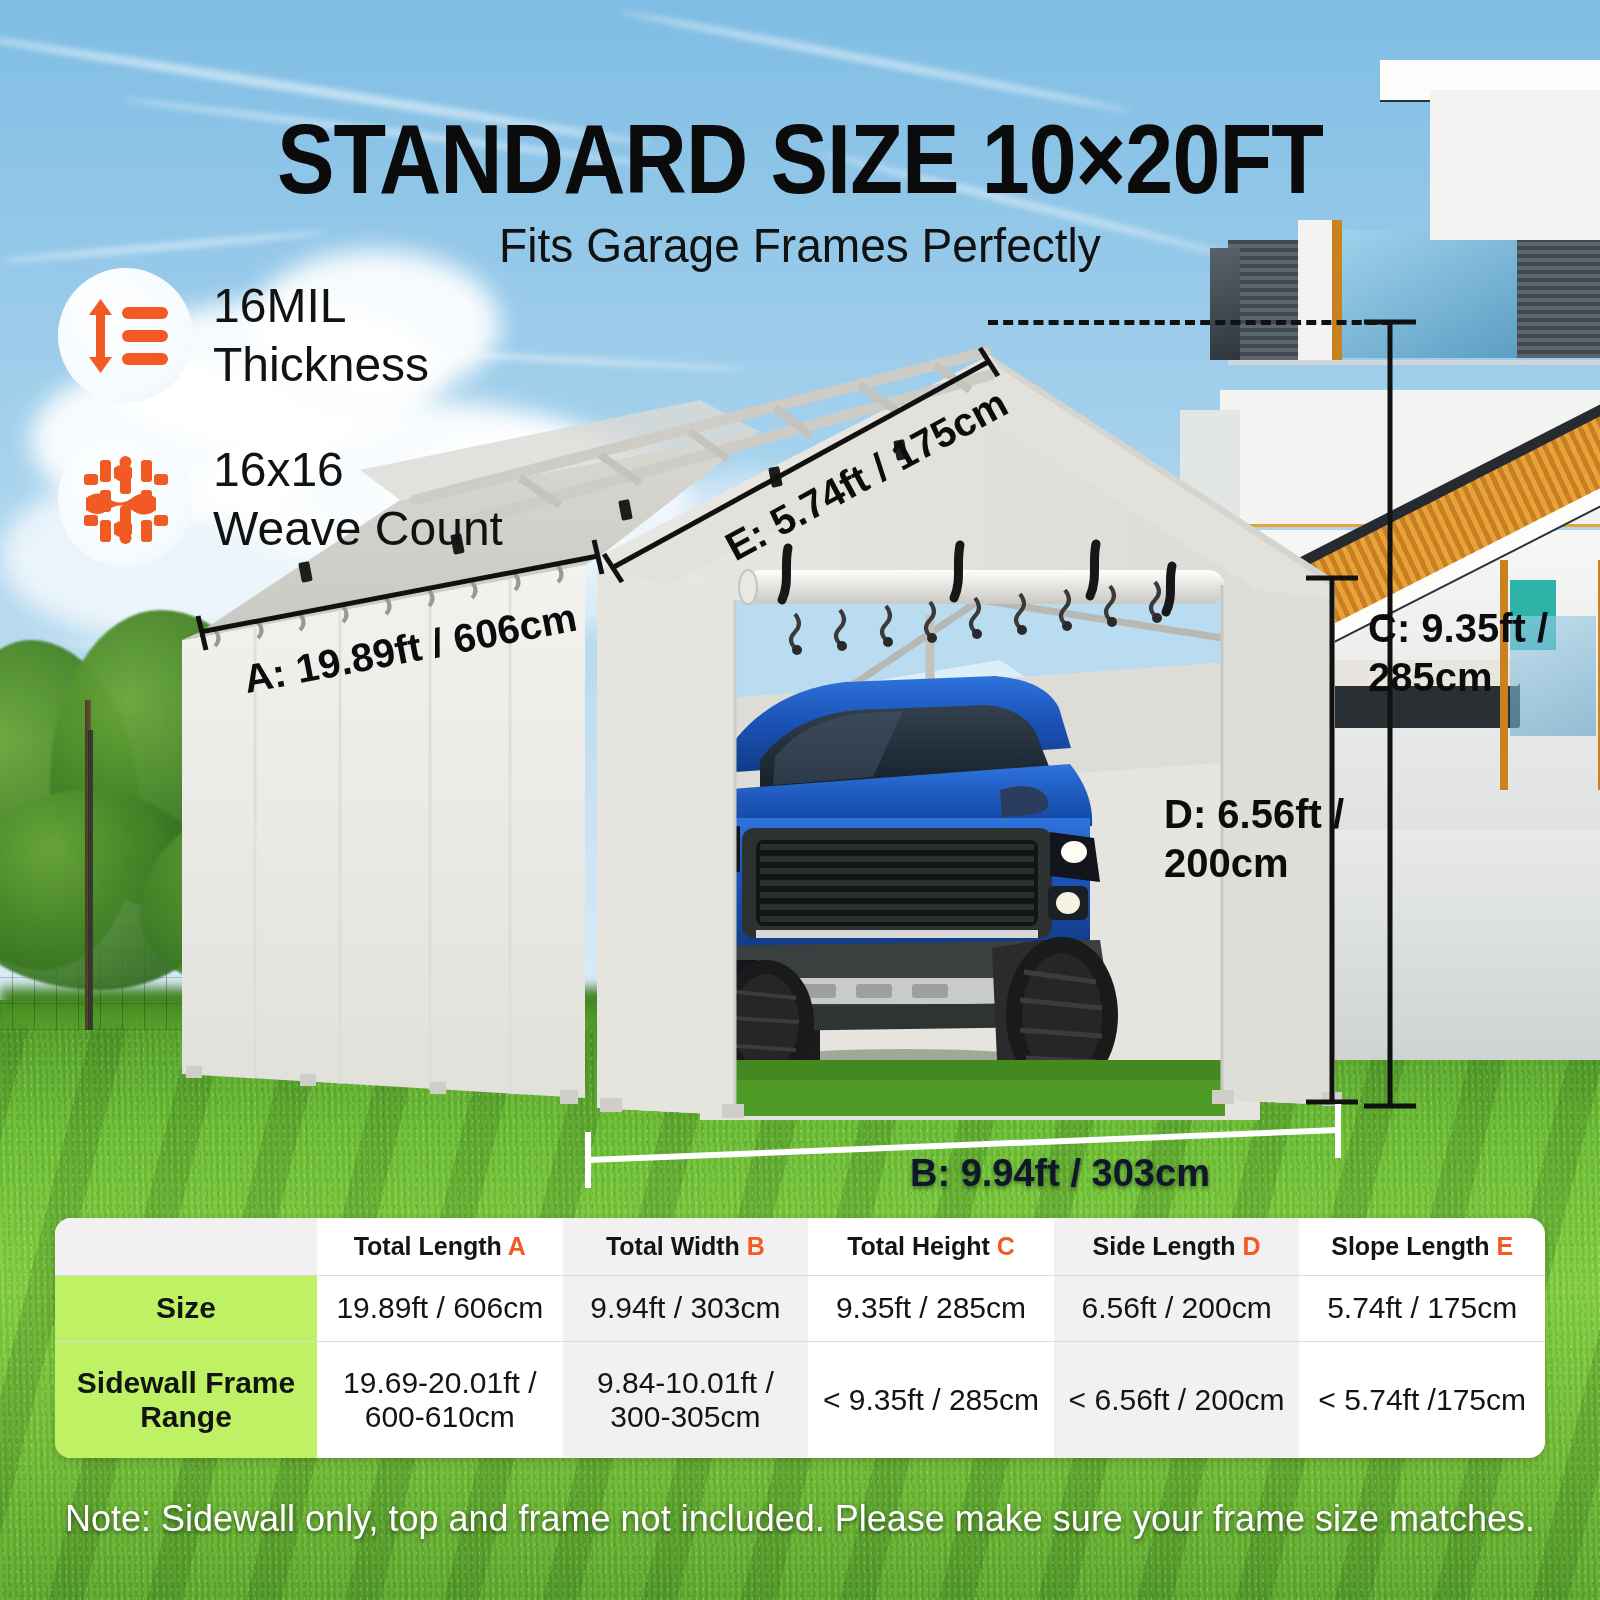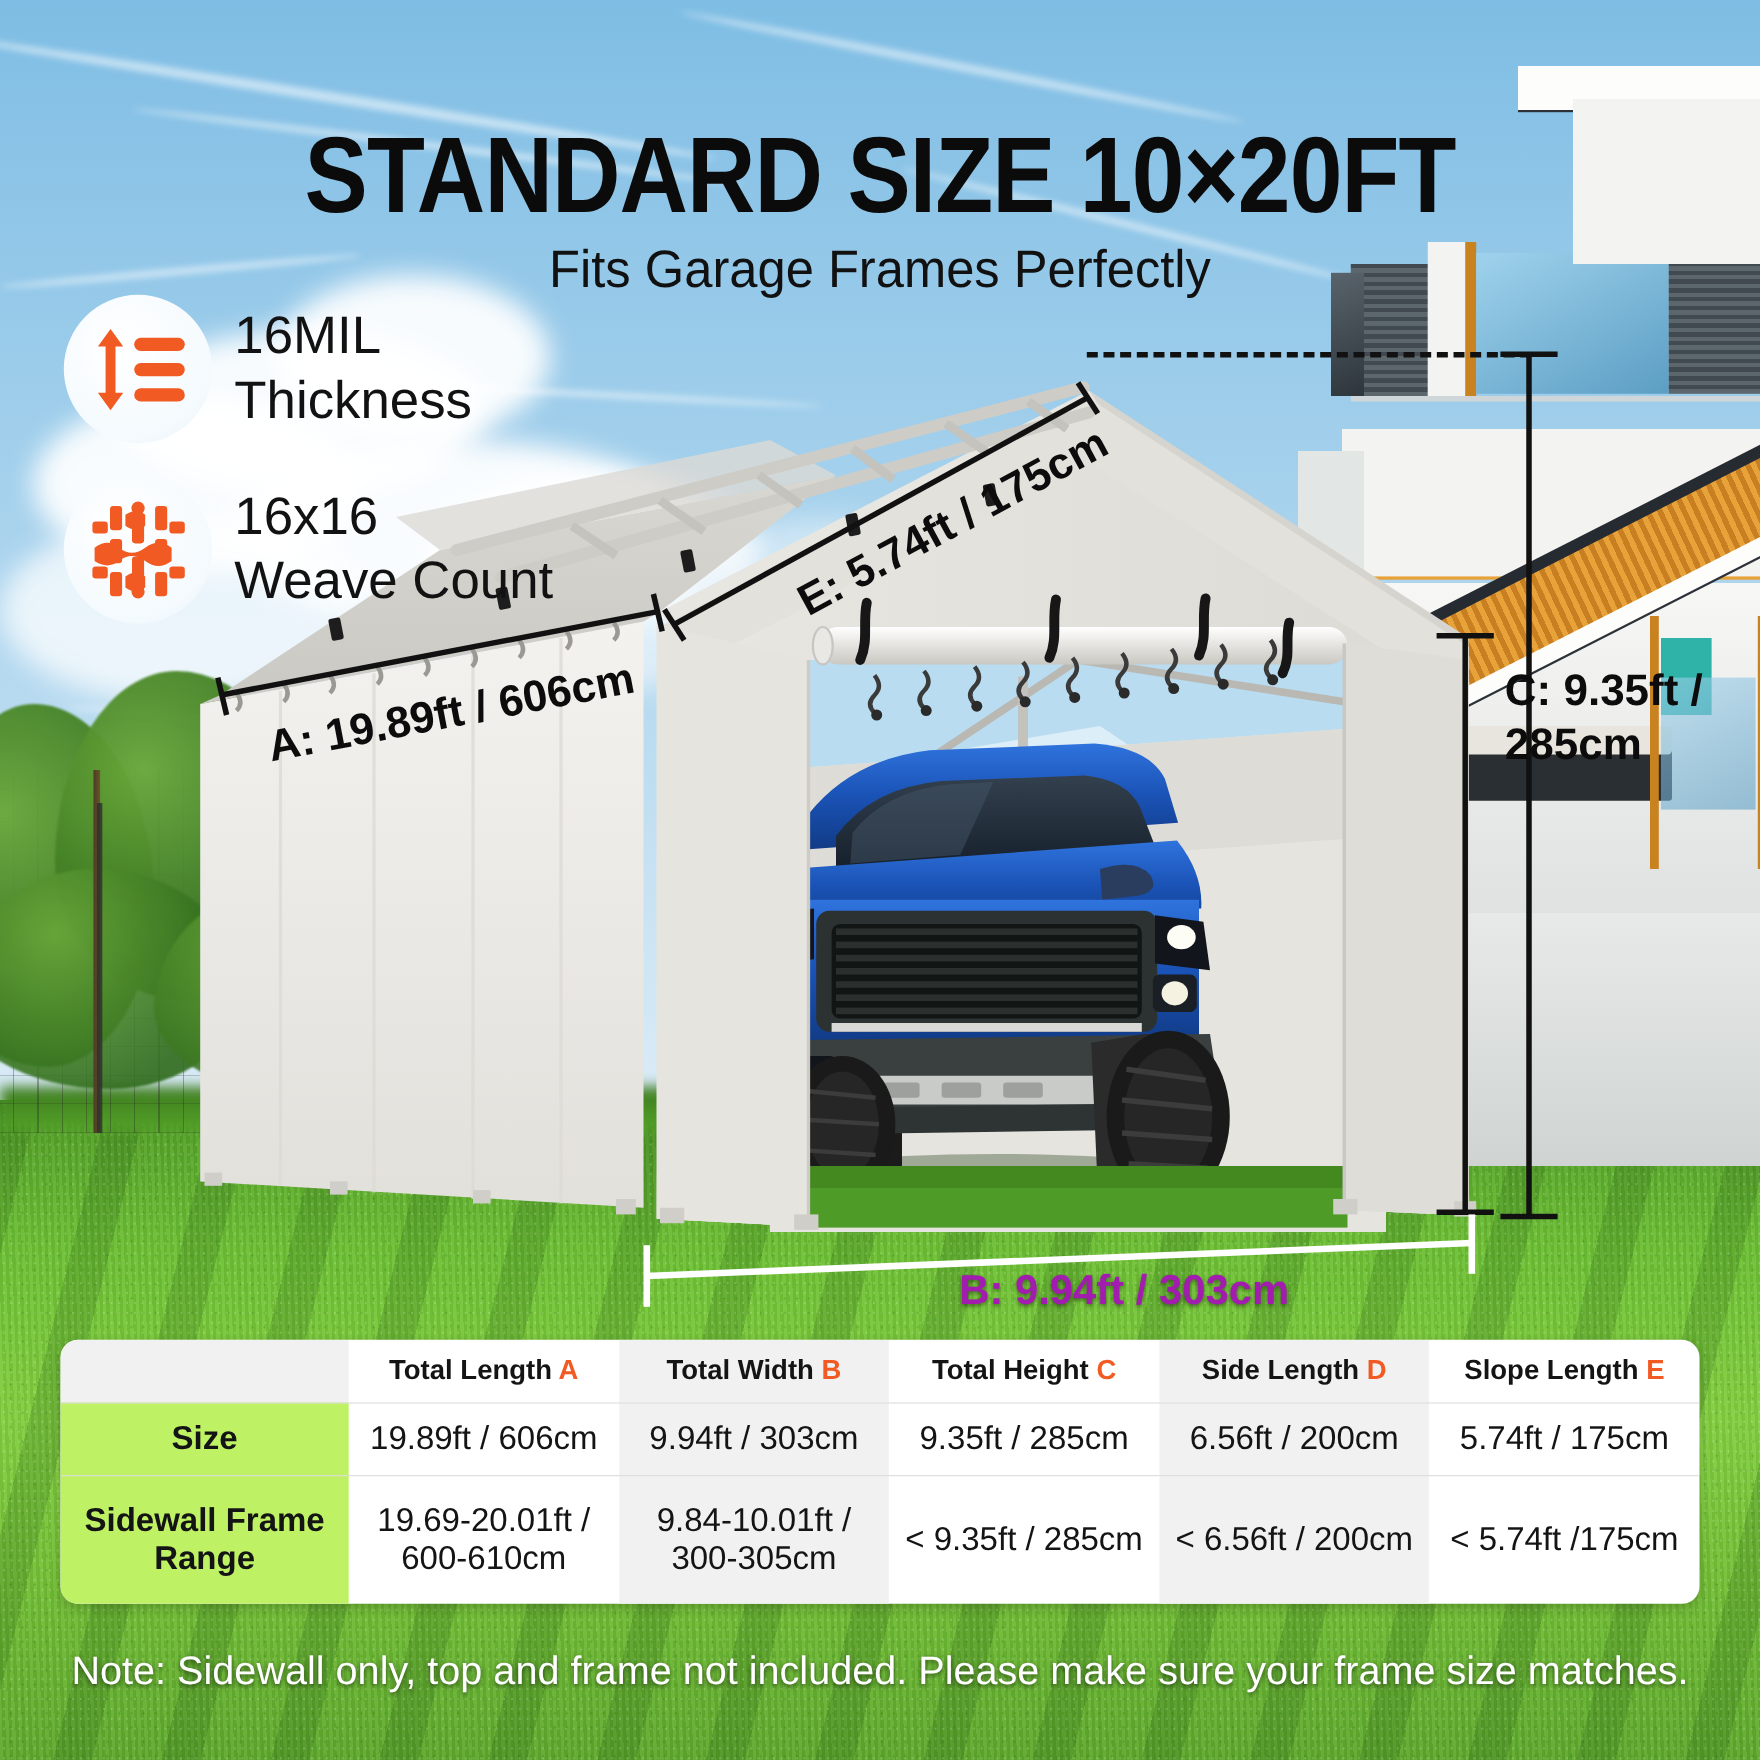--- a/index.html
+++ b/index.html
@@ -80,22 +80,22 @@
   
   .badge{position:absolute;display:flex;align-items:center;}
   .badge-circle{width:135px;height:135px;border-radius:50%;
     background:radial-gradient(circle at 40% 35%,#ffffff,#f4fafe 70%,#eaf4fb);
     display:flex;align-items:center;justify-content:center;flex:0 0 auto;}
   .badge-text{margin-left:20px;font-size:48px;line-height:1.22;color:#121212;
     white-space:nowrap;}
   .dimtext{position:absolute;font-weight:bold;color:#0c0c0c;white-space:nowrap;}
   .dimtext.rot{transform-origin:left top;}
   .dashline{position:absolute;height:0;border-top:5px dashed #111;}
-  .whitetext{position:absolute;font-weight:bold;color:#a21caf;white-space:nowrap;
-    text-shadow:0 2px 4px rgba(0,0,0,.45);}
+  .whitetext{position:absolute;font-weight:bold;color:#0f172a;white-space:nowrap;
+    text-shadow:0 2px 4px rgba(0,0,0,.45);margin-left:38px;}
 
   
   .table-wrap{position:absolute;left:55px;top:1218px;width:1490px;height:240px;
     background:#fff;border-radius:16px;overflow:hidden;
     box-shadow:0 3px 10px rgba(0,0,0,.18);}
   table.spec{width:100%;height:100%;border-collapse:collapse;table-layout:fixed;}
   table.spec td,table.spec th{text-align:center;vertical-align:middle;
     font-size:30px;color:#141414;padding:4px 6px;font-weight:normal;}
   table.spec tr.hdr th{font-weight:bold;font-size:25px;}
   table.spec .c0{background:#bef264;font-weight:bold;width:250px;}
@@ -507,20 +507,24 @@
 
   <div class="dimtext rot" style="left:240px;top:658px;font-size:40px;transform:rotate(-10.8deg);">A: 19.89ft / 606cm</div>
 
   <div class="dimtext rot" style="left:718px;top:530px;font-size:40px;transform:rotate(-28.5deg);">E: 5.74ft / 175cm</div>
 
   <div class="dimtext" style="left:1368px;top:604px;font-size:40px;line-height:1.22;">
     <div>C: 9.35ft /</div>
     <div>285cm</div>
   </div>
 
+  <div class="dimtext" style="left:1164px;top:790px;font-size:40px;line-height:1.22;">
+    <div>D: 6.56ft /</div>
+    <div>200cm</div>
+  </div>
 
   <div class="whitetext" style="left:872px;top:1152px;font-size:38px;">B: 9.94ft / 303cm</div>
 
   <div class="table-wrap">
     <table class="spec">
       <tbody>
           <tr class="hdr">
         <td class="c0"></td>
         <th>
           <span>Total Length </span><span class="accent">A</span>

